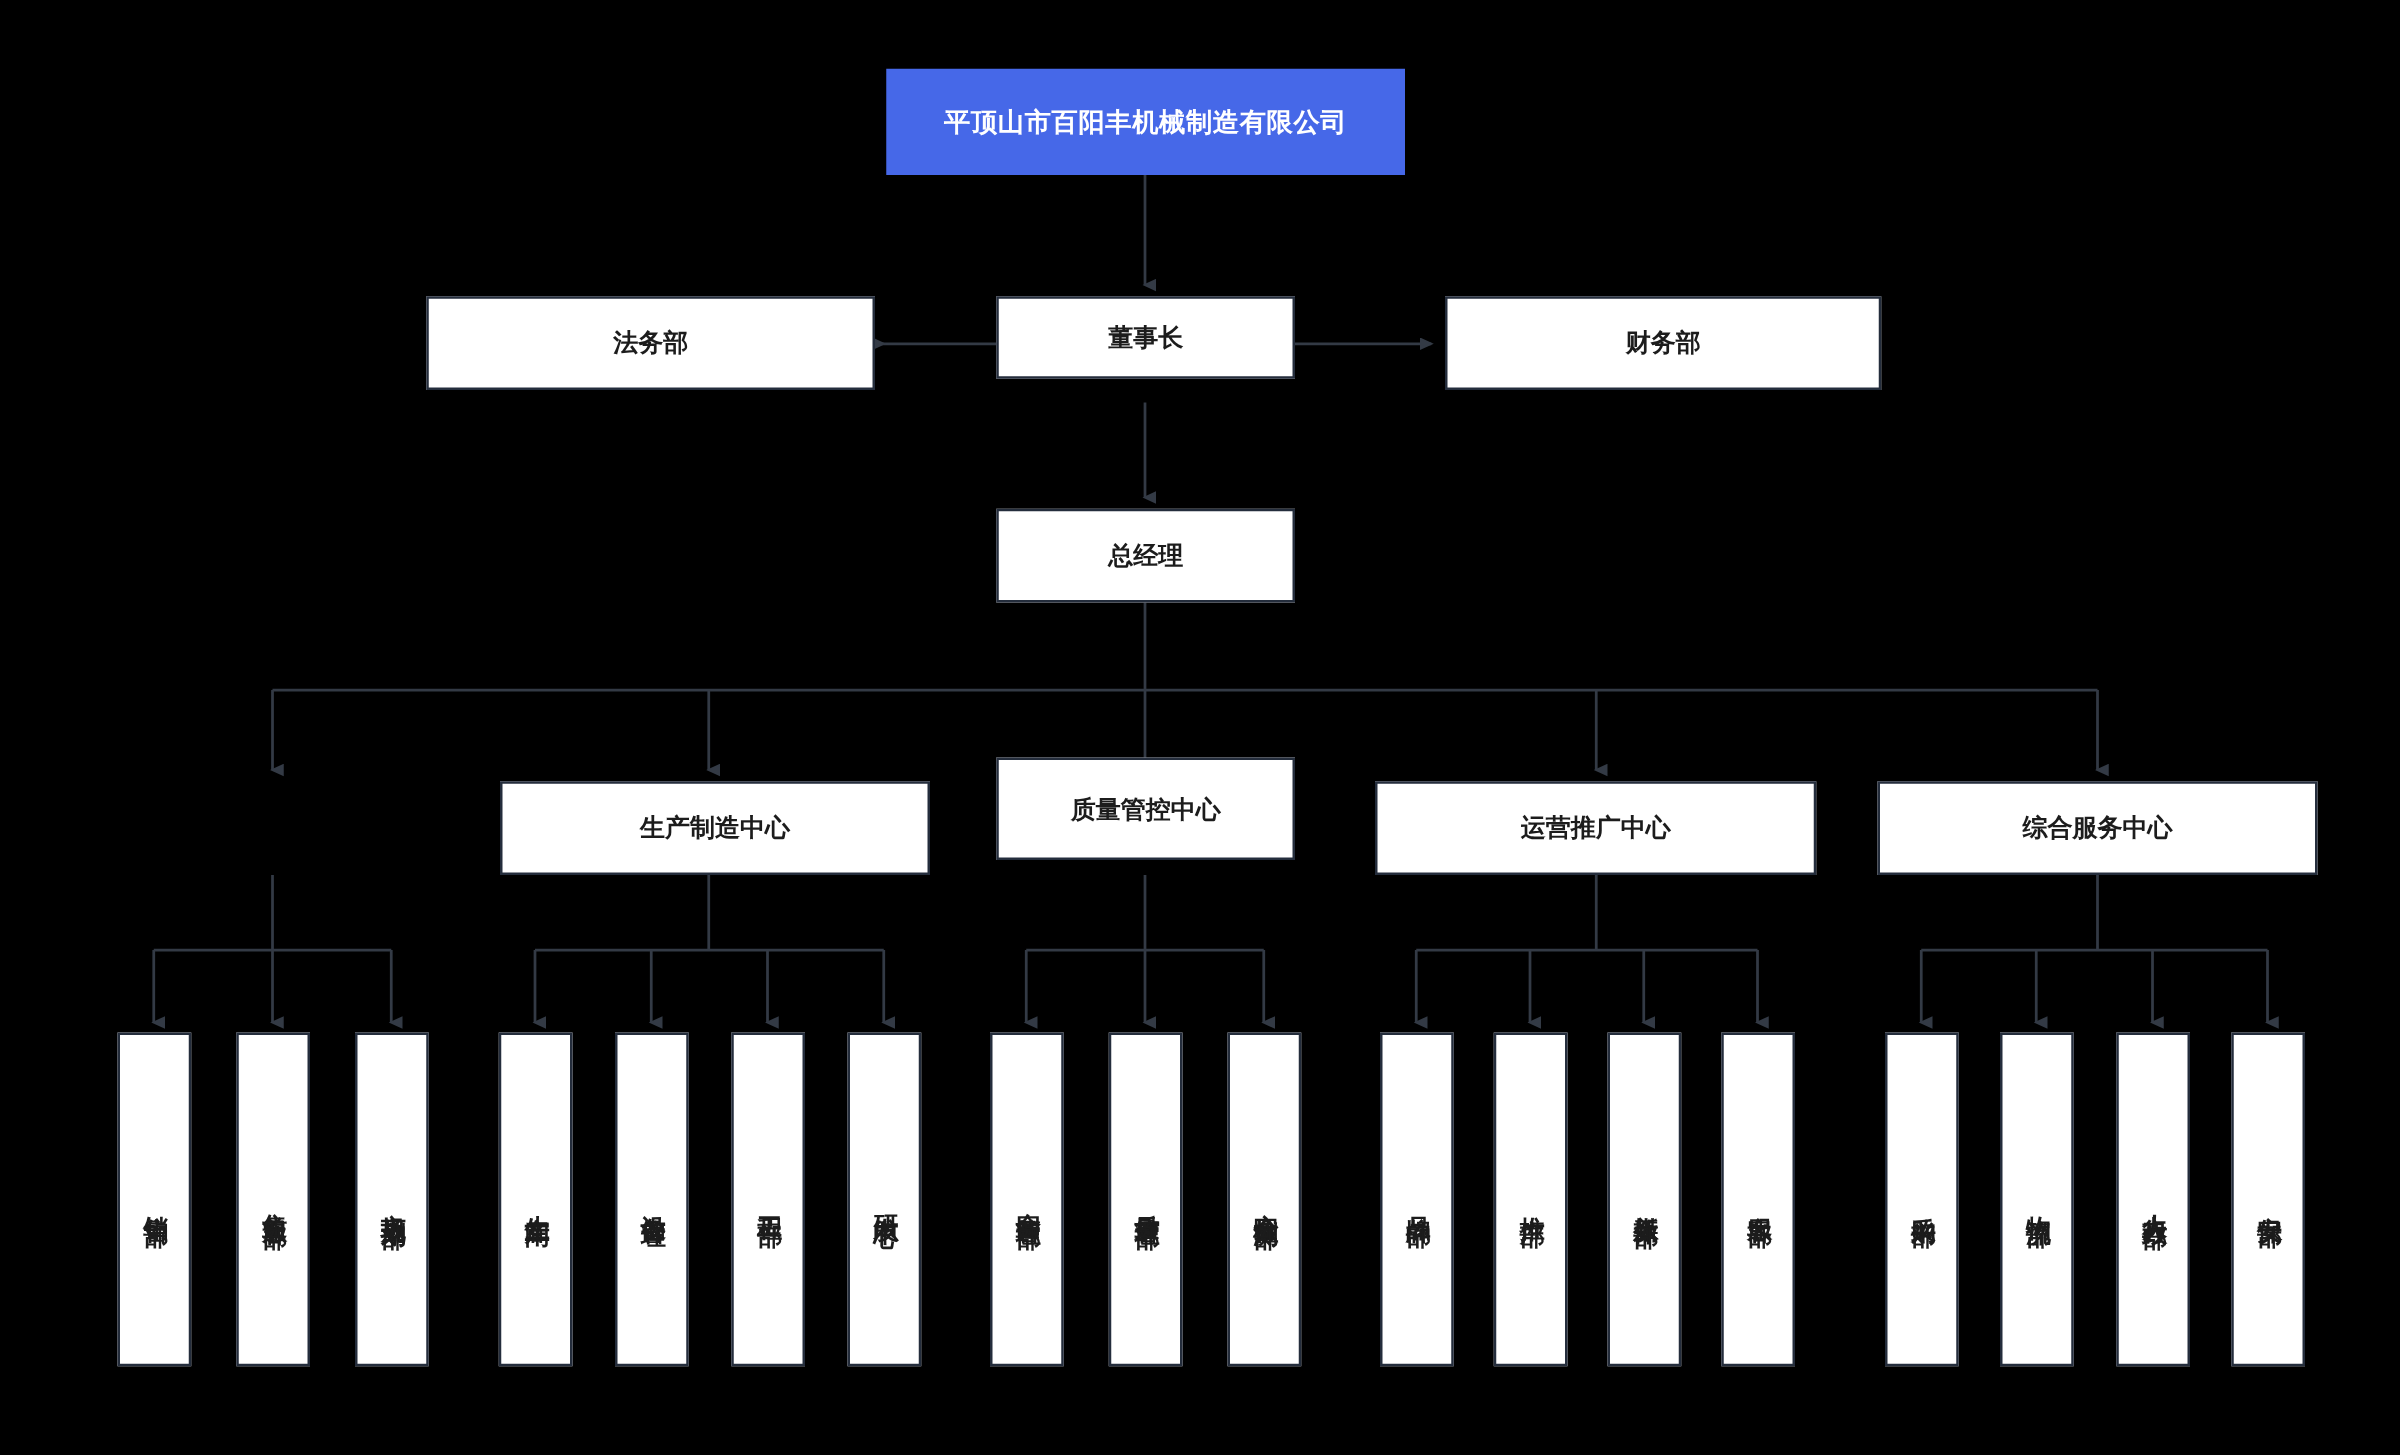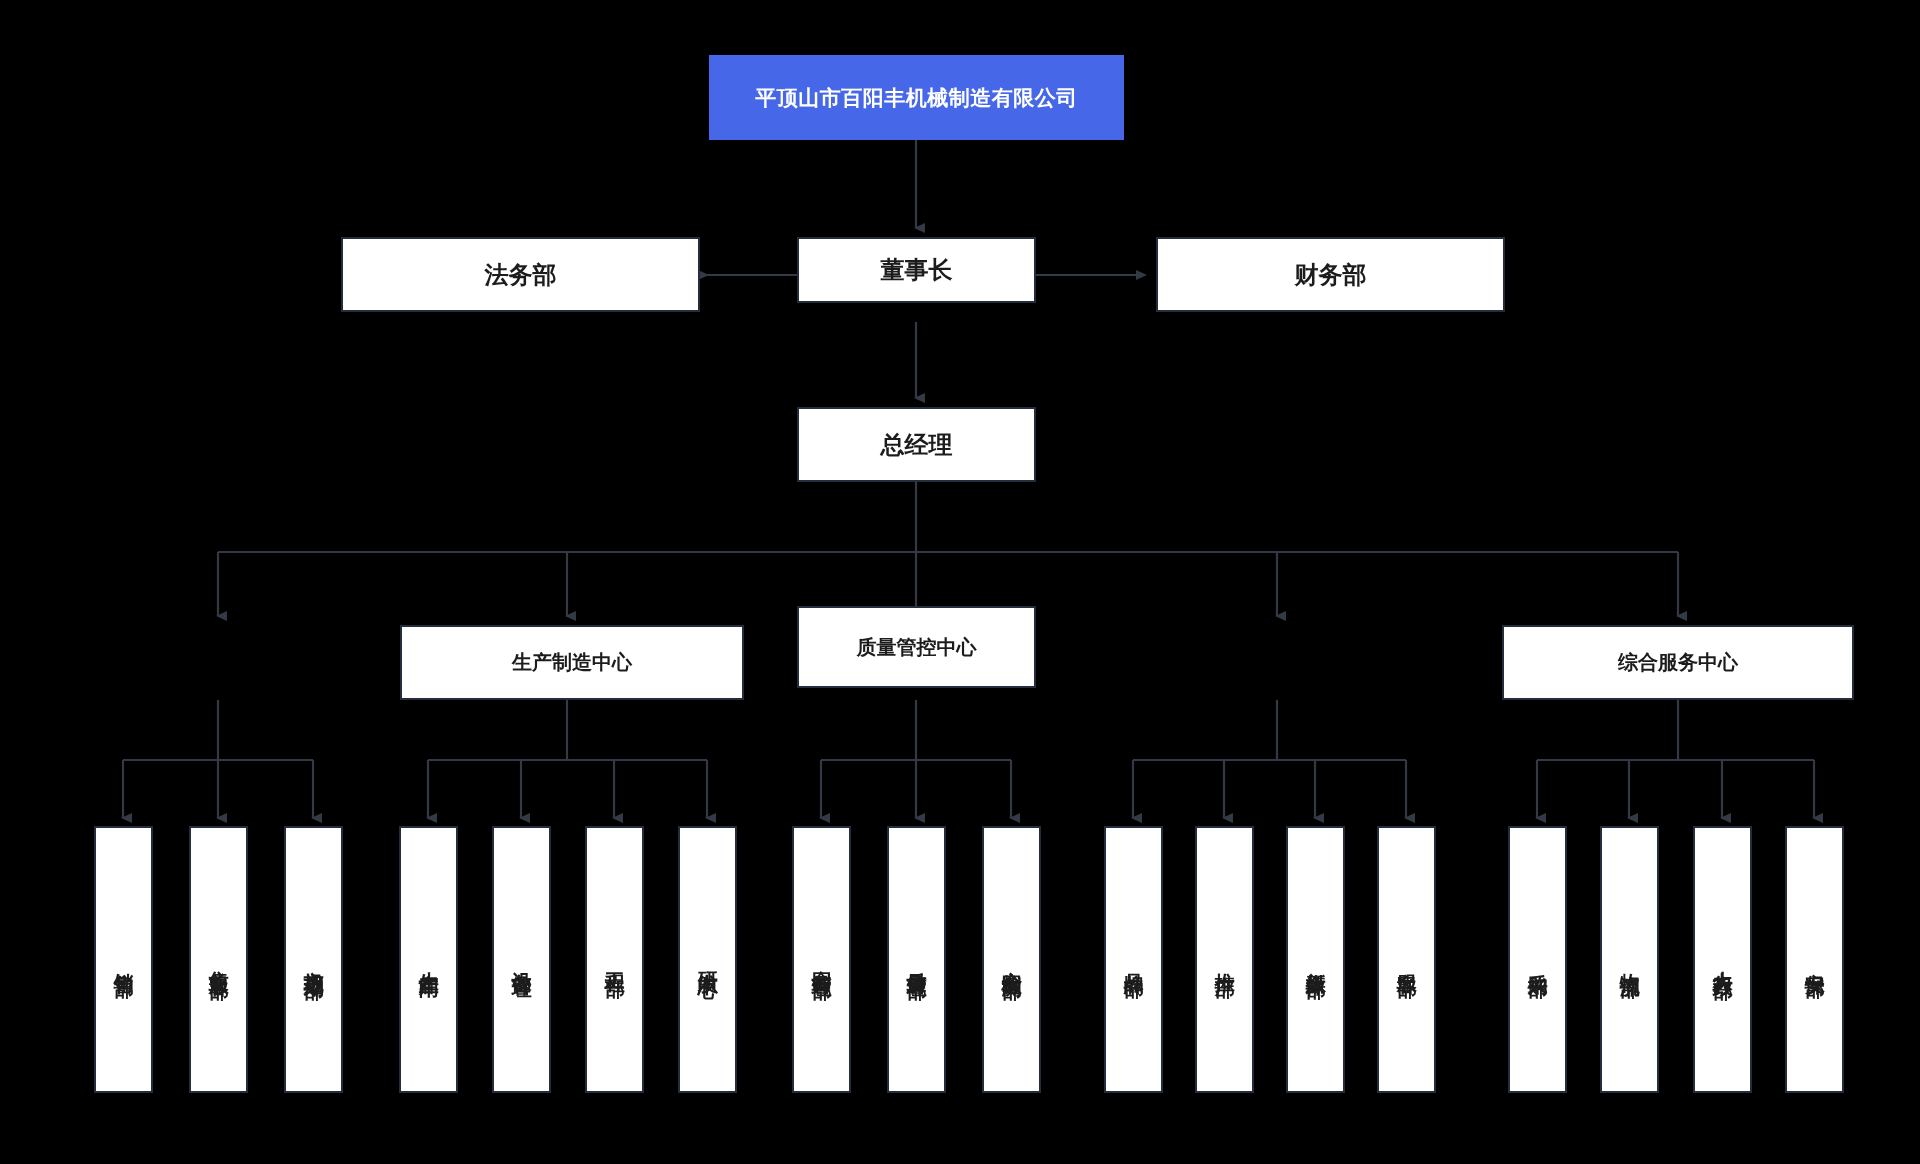--- a/index.html
+++ b/index.html
@@ -40,21 +40,21 @@
   }
   .node.root {
     background: #4668e8;
     border: none;
     color: #ffffff;
     font-size: 21px;
     letter-spacing: 0.5px;
   }
   .node.level2,
   .node.level3 {
-    font-size: 24px;
+    font-size: 20px;
   }
   .node.center {
     font-size: 20px;
   }
   .node.leaf {
     font-size: 20px;
     padding: 6px 0;
   }
   .node.leaf .vtext {
     writing-mode: vertical-rl;
@@ -158,20 +158,23 @@
   <div class="node level3" style="left:797px; top:407px; width:239px; height:75px;text-align:right;">
     <span class="htext">总经理</span>
   </div>
 
   <div class="node center" style="left:400px; top:625px; width:344px; height:75px;">
     <span class="htext">生产制造中心</span>
   </div>
   <div class="node center" style="left:797px; top:606px; width:239px; height:82px;">
     <span class="htext">质量管控中心</span>
   </div>
+  <div class="node center" style="left:1100px; top:625px; width:353px; height:75px;">
+    <span class="htext">运营推广中心</span>
+  </div>
   <div class="node center" style="left:1502px; top:625px; width:352px; height:75px;">
     <span class="htext">综合服务中心</span>
   </div>
 
   <div class="node leaf" style="left:94px; top:826px; width:59px; height:267px;">
     <span class="vtext">销售部</span>
   </div>
   <div class="node leaf" style="left:189px; top:826px; width:59px; height:267px;">
     <span class="vtext">售前客服部</span>
   </div>

